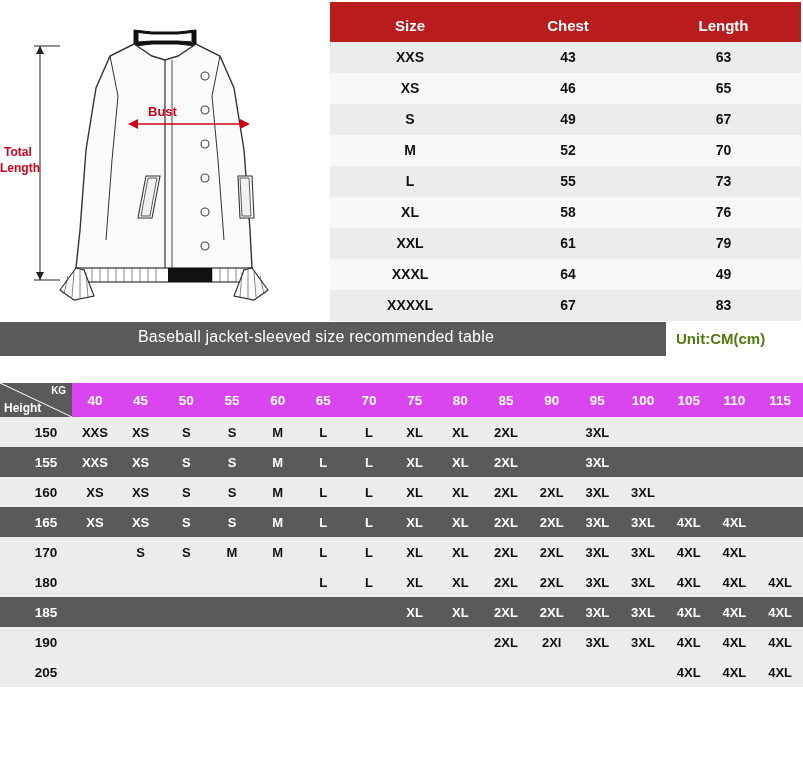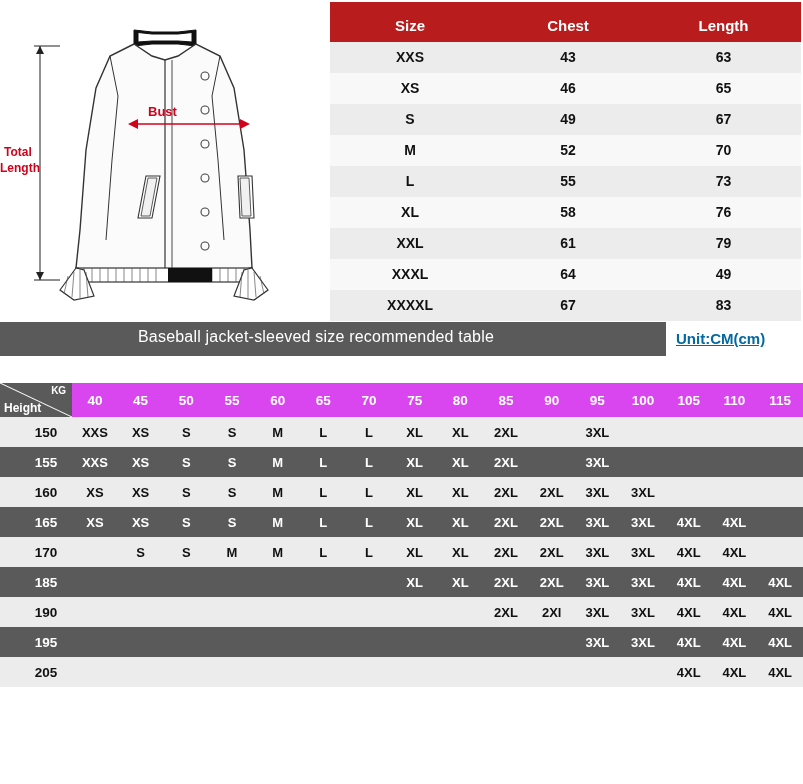--- a/index.html
+++ b/index.html
@@ -83,22 +83,21 @@
     color: #ffffff;
     font-size: 16px;
     letter-spacing: 0.2px;
   }
   .unit-text {
     position: absolute;
     left: 676px;
     top: 8px;
     font-size: 15px;
     font-weight: bold;
-    color: #0369a1;
-    text-decoration: underline;
+    color: #4d7c0f;
   }
 
   
   .matrix {
     position: absolute;
     left: 0;
     top: 383px;
     width: 803px;
     border-collapse: collapse;
     table-layout: fixed;
@@ -423,20 +422,39 @@
       <td>XL</td>
       <td>XL</td>
       <td>2XL</td>
       <td>2XL</td>
       <td>3XL</td>
       <td>3XL</td>
       <td>4XL</td>
       <td>4XL</td>
       <td></td>
     </tr>
+    <tr class="rlight">
+      <td class="rowhead">180</td>
+      <td></td>
+      <td></td>
+      <td></td>
+      <td></td>
+      <td></td>
+      <td>L</td>
+      <td>L</td>
+      <td>XL</td>
+      <td>XL</td>
+      <td>2XL</td>
+      <td>2XL</td>
+      <td>3XL</td>
+      <td>3XL</td>
+      <td>4XL</td>
+      <td>4XL</td>
+      <td>4XL</td>
+    </tr>
     <tr class="rdark">
       <td class="rowhead">185</td>
       <td></td>
       <td></td>
       <td></td>
       <td></td>
       <td></td>
       <td></td>
       <td></td>
       <td>XL</td>
@@ -461,39 +479,20 @@
       <td></td>
       <td></td>
       <td>2XL</td>
       <td>2Xl</td>
       <td>3XL</td>
       <td>3XL</td>
       <td>4XL</td>
       <td>4XL</td>
       <td>4XL</td>
     </tr>
-    <tr class="rdark">
-      <td class="rowhead">195</td>
-      <td></td>
-      <td></td>
-      <td></td>
-      <td></td>
-      <td></td>
-      <td></td>
-      <td></td>
-      <td></td>
-      <td></td>
-      <td></td>
-      <td></td>
-      <td>3XL</td>
-      <td>3XL</td>
-      <td>4XL</td>
-      <td>4XL</td>
-      <td>4XL</td>
-    </tr>
     <tr class="rlight">
       <td class="rowhead">205</td>
       <td></td>
       <td></td>
       <td></td>
       <td></td>
       <td></td>
       <td></td>
       <td></td>
       <td></td>

